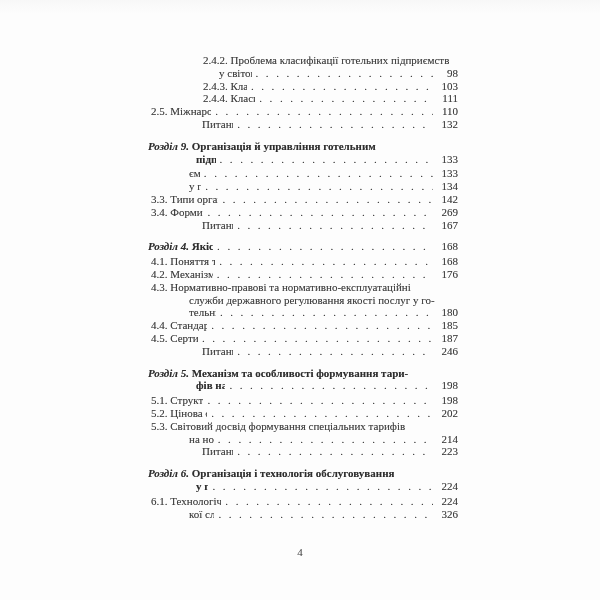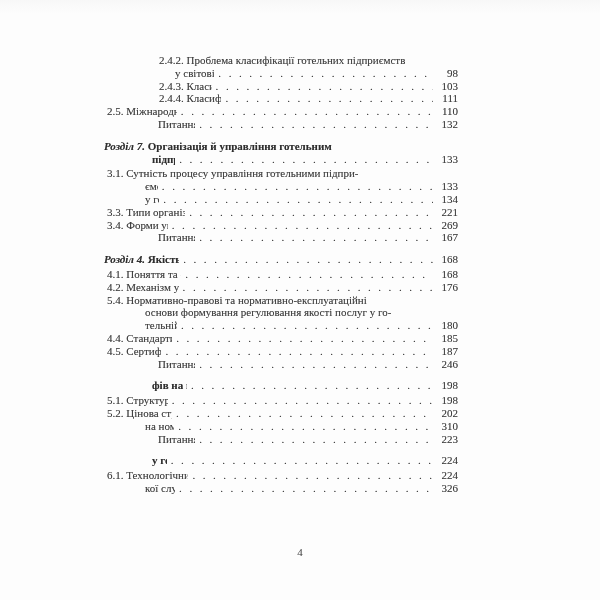--- a/index.html
+++ b/index.html
@@ -30,20 +30,21 @@
     top: 54px;
     width: 354px;
     font-size: 11px;
     line-height: 12.8px;
     text-shadow: 0 0 0.4px rgba(70,70,70,0.45); 
   }
   .entry { margin: 0; }
   .line {
     display: flex;
     align-items: flex-end;
+    margin-left: 44px;
   }
   .txt { white-space: nowrap; flex: 0 1 auto; overflow: hidden; }
   .leader {
     flex: 1 1 auto;
     min-width: 6px;
     overflow: hidden;
     white-space: nowrap;
     letter-spacing: 2.4px;
     margin-left: 4px;
     margin-right: 3px;
@@ -126,50 +127,47 @@
       </div>
       <div class="entry q">
         <div class="line">
           <span class="txt">Питання для самоконтролю</span>
           <span class="leader">. . . . . . . . . . . . . . . . . . . . . . . . . . . . . . . . . . . . . . . . . . . . . . . . . . . . . . . . . . . . . . . . . . . . . . . . . . . . . . . .</span>
           <span class="pg">132</span>
         </div>
       </div>
       <div class="entry ch">
         <div class="line">
-          <span class="txt"><span class="prefix">Розділ 7. </span>Організація й управління готельним</span>
+          <span class="txt"><span class="prefix">Розділ 9. </span>Організація й управління готельним</span>
         </div>
         <div class="line cont">
           <span class="txt">підприємством</span>
           <span class="leader">. . . . . . . . . . . . . . . . . . . . . . . . . . . . . . . . . . . . . . . . . . . . . . . . . . . . . . . . . . . . . . . . . . . . . . . . . . . . . . . .</span>
           <span class="pg">133</span>
         </div>
       </div>
       <div class="entry l2">
-        <div class="line">
-          <span class="txt">3.1. Сутність процесу управління готельними підпри-</span>
-        </div>
         <div class="line cont">
           <span class="txt">ємством</span>
           <span class="leader">. . . . . . . . . . . . . . . . . . . . . . . . . . . . . . . . . . . . . . . . . . . . . . . . . . . . . . . . . . . . . . . . . . . . . . . . . . . . . . . .</span>
           <span class="pg">133</span>
         </div>
       </div>
       <div class="entry l2">
         <div class="line cont">
           <span class="txt">у готелях</span>
           <span class="leader">. . . . . . . . . . . . . . . . . . . . . . . . . . . . . . . . . . . . . . . . . . . . . . . . . . . . . . . . . . . . . . . . . . . . . . . . . . . . . . . .</span>
           <span class="pg">134</span>
         </div>
       </div>
       <div class="entry l2">
         <div class="line">
           <span class="txt">3.3. Типи організаційних структур управління у готелях</span>
           <span class="leader">. . . . . . . . . . . . . . . . . . . . . . . . . . . . . . . . . . . . . . . . . . . . . . . . . . . . . . . . . . . . . . . . . . . . . . . . . . . . . . . .</span>
-          <span class="pg">221</span>
+          <span class="pg">142</span>
         </div>
       </div>
       <div class="entry l2">
         <div class="line">
           <span class="txt">3.4. Форми управління у готельній сфері</span>
           <span class="leader">. . . . . . . . . . . . . . . . . . . . . . . . . . . . . . . . . . . . . . . . . . . . . . . . . . . . . . . . . . . . . . . . . . . . . . . . . . . . . . . .</span>
           <span class="pg">269</span>
         </div>
       </div>
       <div class="entry q">
@@ -195,24 +193,24 @@
       </div>
       <div class="entry l2">
         <div class="line">
           <span class="txt">4.2. Механізм управління якістю послуг у готелях</span>
           <span class="leader">. . . . . . . . . . . . . . . . . . . . . . . . . . . . . . . . . . . . . . . . . . . . . . . . . . . . . . . . . . . . . . . . . . . . . . . . . . . . . . . .</span>
           <span class="pg">176</span>
         </div>
       </div>
       <div class="entry l2">
         <div class="line">
-          <span class="txt">5.4. Нормативно-правові та нормативно-експлуатаційні</span>
-        </div>
-        <div class="line cont">
-          <span class="txt">основи формування регулювання якості послуг у го-</span>
+          <span class="txt">4.3. Нормативно-правові та нормативно-експлуатаційні</span>
+        </div>
+        <div class="line cont">
+          <span class="txt">служби державного регулювання якості послуг у го-</span>
         </div>
         <div class="line cont">
           <span class="txt">тельній сфері України</span>
           <span class="leader">. . . . . . . . . . . . . . . . . . . . . . . . . . . . . . . . . . . . . . . . . . . . . . . . . . . . . . . . . . . . . . . . . . . . . . . . . . . . . . . .</span>
           <span class="pg">180</span>
         </div>
       </div>
       <div class="entry l2">
         <div class="line">
           <span class="txt">4.4. Стандартизація якості готельних послуг</span>
@@ -228,20 +226,23 @@
         </div>
       </div>
       <div class="entry q">
         <div class="line">
           <span class="txt">Питання для самоконтролю</span>
           <span class="leader">. . . . . . . . . . . . . . . . . . . . . . . . . . . . . . . . . . . . . . . . . . . . . . . . . . . . . . . . . . . . . . . . . . . . . . . . . . . . . . . .</span>
           <span class="pg">246</span>
         </div>
       </div>
       <div class="entry ch">
+        <div class="line">
+          <span class="txt"><span class="prefix">Розділ 5. </span>Механізм та особливості формування тари-</span>
+        </div>
         <div class="line cont">
           <span class="txt">фів на готельні послуги</span>
           <span class="leader">. . . . . . . . . . . . . . . . . . . . . . . . . . . . . . . . . . . . . . . . . . . . . . . . . . . . . . . . . . . . . . . . . . . . . . . . . . . . . . . .</span>
           <span class="pg">198</span>
         </div>
       </div>
       <div class="entry l2">
         <div class="line">
           <span class="txt">5.1. Структура вартості послуг у готелях</span>
           <span class="leader">. . . . . . . . . . . . . . . . . . . . . . . . . . . . . . . . . . . . . . . . . . . . . . . . . . . . . . . . . . . . . . . . . . . . . . . . . . . . . . . .</span>
@@ -249,34 +250,40 @@
         </div>
       </div>
       <div class="entry l2">
         <div class="line">
           <span class="txt">5.2. Цінова стратегія готельних підприємств</span>
           <span class="leader">. . . . . . . . . . . . . . . . . . . . . . . . . . . . . . . . . . . . . . . . . . . . . . . . . . . . . . . . . . . . . . . . . . . . . . . . . . . . . . . .</span>
           <span class="pg">202</span>
         </div>
       </div>
       <div class="entry l2">
+        <div class="line">
+          <span class="txt">5.3. Світовий досвід формування спеціальних тарифів</span>
+        </div>
         <div class="line cont">
           <span class="txt">на номери у готелях</span>
           <span class="leader">. . . . . . . . . . . . . . . . . . . . . . . . . . . . . . . . . . . . . . . . . . . . . . . . . . . . . . . . . . . . . . . . . . . . . . . . . . . . . . . .</span>
-          <span class="pg">310</span>
+          <span class="pg">214</span>
         </div>
       </div>
       <div class="entry q">
         <div class="line">
           <span class="txt">Питання для самоконтролю</span>
           <span class="leader">. . . . . . . . . . . . . . . . . . . . . . . . . . . . . . . . . . . . . . . . . . . . . . . . . . . . . . . . . . . . . . . . . . . . . . . . . . . . . . . .</span>
           <span class="pg">223</span>
         </div>
       </div>
       <div class="entry ch">
+        <div class="line">
+          <span class="txt"><span class="prefix">Розділ 6. </span>Організація і технологія обслуговування</span>
+        </div>
         <div class="line cont">
           <span class="txt">у готелях</span>
           <span class="leader">. . . . . . . . . . . . . . . . . . . . . . . . . . . . . . . . . . . . . . . . . . . . . . . . . . . . . . . . . . . . . . . . . . . . . . . . . . . . . . . .</span>
           <span class="pg">224</span>
         </div>
       </div>
       <div class="entry l2">
         <div class="line">
           <span class="txt">6.1. Технологічний цикл обслуговування клієнтів у готелях</span>
           <span class="leader">. . . . . . . . . . . . . . . . . . . . . . . . . . . . . . . . . . . . . . . . . . . . . . . . . . . . . . . . . . . . . . . . . . . . . . . . . . . . . . . .</span>

